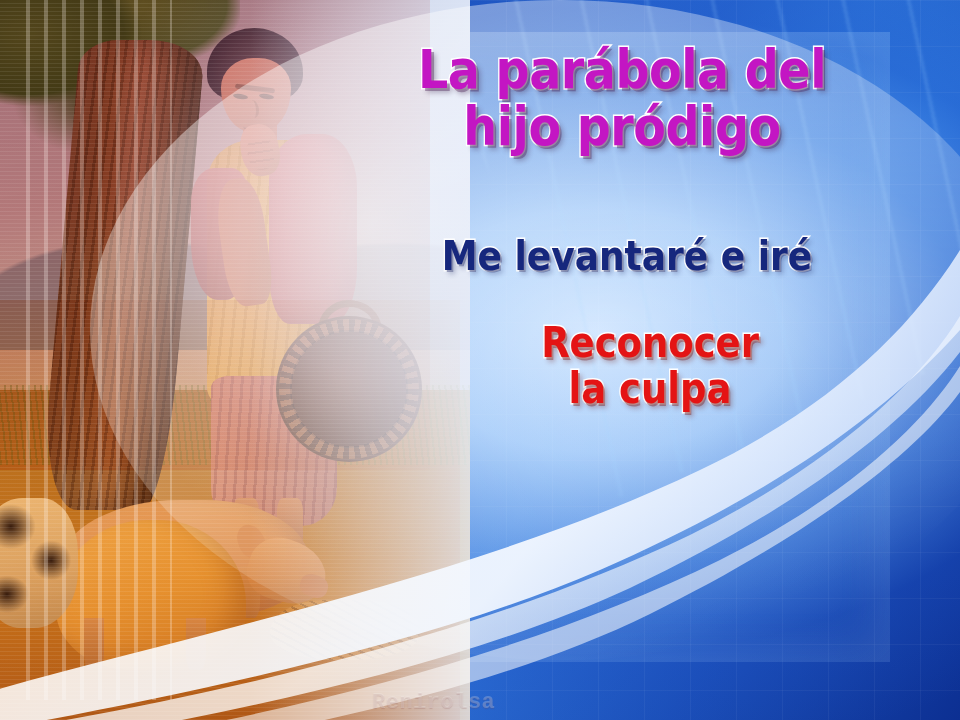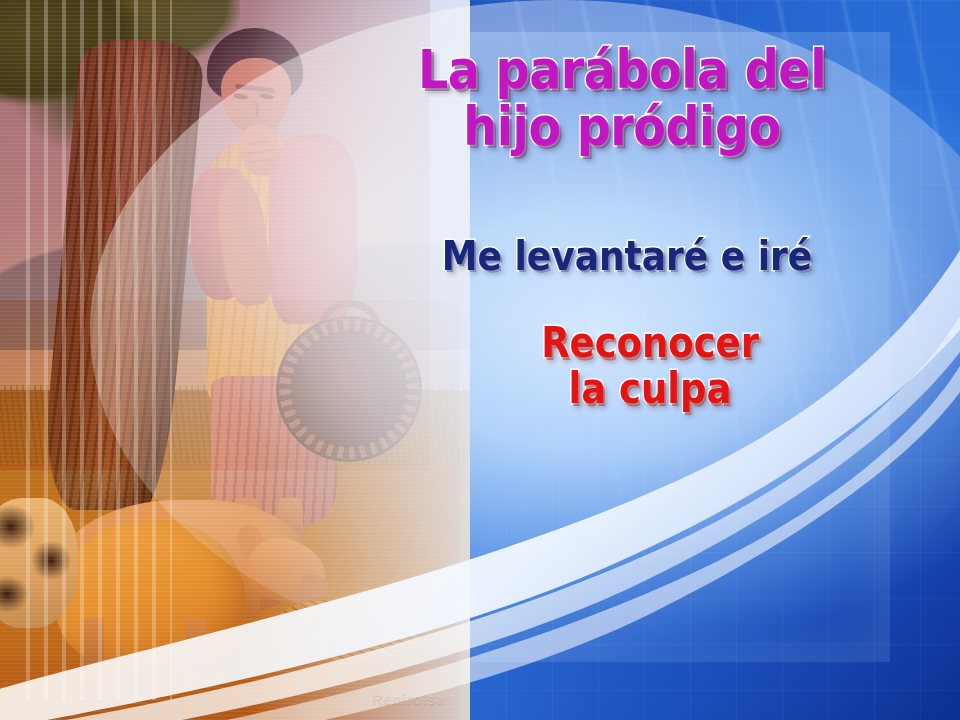--- a/index.html
+++ b/index.html
@@ -443,25 +443,25 @@
     text-shadow:
       2px 3px 0 rgba(120,30,30,0.40),
       4px 5px 6px rgba(110,25,25,0.30);
   }
   .callout .line2 { display: block; margin-top: 3px; }
 
   
   .watermark {
     position: absolute;
     left: 372px; top: 690px;
-    font-size: 15px;
+    font-size: 22px;
     font-weight: 700;
     color: rgba(255,255,255,0.22);
     letter-spacing: 0.5px;
-    font-family: Liberation Sans, sans-serif;
+    font-family: Liberation Mono, monospace;
     text-shadow: 0 1px 1px rgba(120,60,60,0.18);
   }
 </style>
 </head>
 <body>
 
 <div class="slide">
 
   <div class="bg-base"></div>
   <div class="bg-grid"></div>

